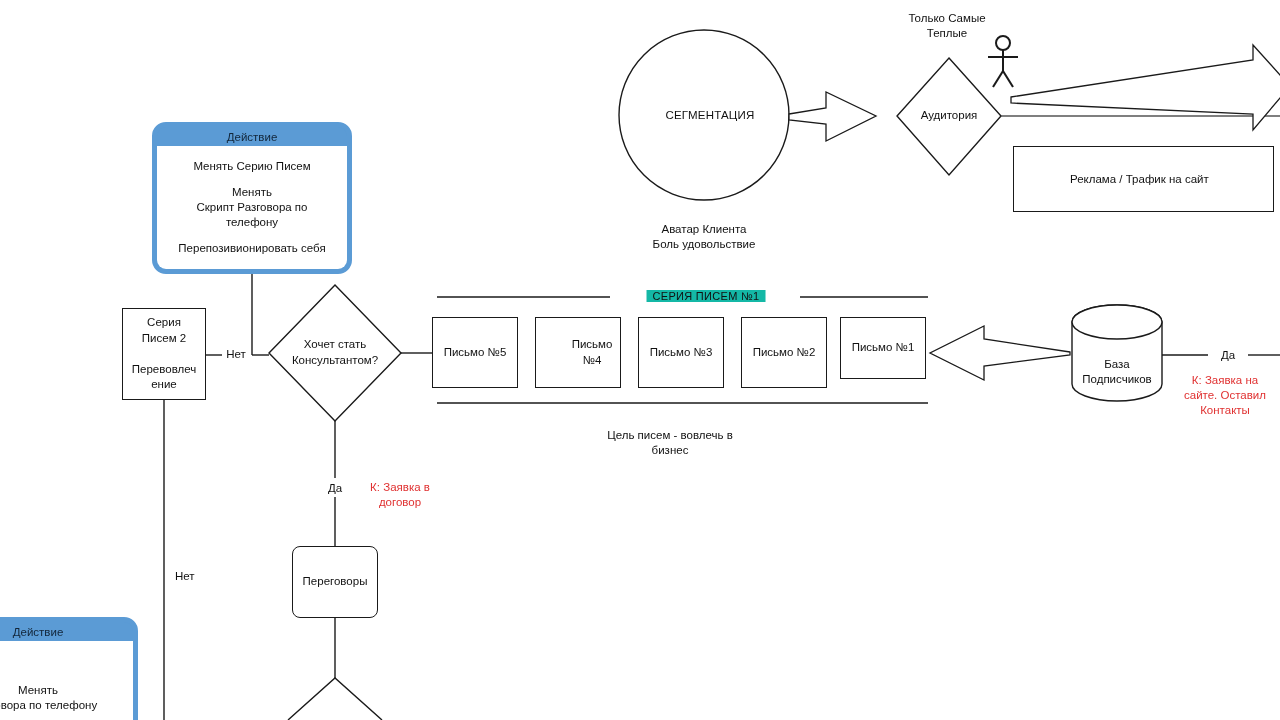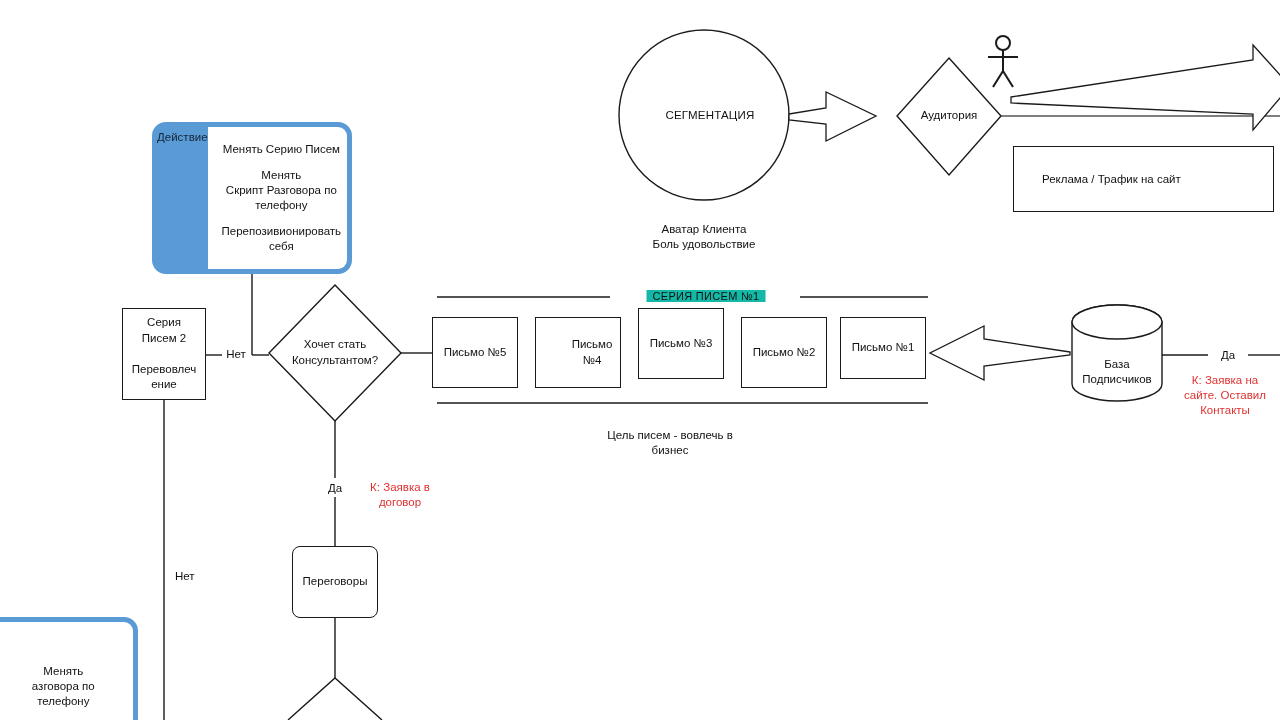--- a/index.html
+++ b/index.html
@@ -23,21 +23,21 @@
     text-align:center;
     font-size:11.5px;color:#111;line-height:1.35;
   }
 
   
   .action-card{
     border:5px solid #5b9bd5;
     border-radius:14px;
     background:#5b9bd5;
     overflow:hidden;
-    display:flex;flex-direction:row;
+    display:flex;flex-direction:column;
   }
   .action-head{
     height:19px;flex:0 0 19px;
     color:#12263a;font-size:11.5px;
     display:flex;align-items:center;justify-content:center;
     background:#5b9bd5;
   }
   .action-body{
     flex:1 1 auto;background:#ffffff;
     display:flex;flex-direction:column;justify-content:center;
@@ -65,21 +65,21 @@
     transform:translate(-50%,-50%);white-space:pre-line;
   }
   .series-title{
     position:absolute;font-size:11px;color:#111;text-align:center;
     transform:translateX(-50%);background:#14b8a6;padding:0 6px;letter-spacing:.3px;
   }
   .adbox{
     position:absolute;border:1.4px solid #1a1a1a;background:#fff;
     display:flex;align-items:center;
   }
-  .adbox span{font-size:11.5px;color:#111;margin-left:28px;}
+  .adbox span{font-size:11.5px;color:#111;margin-left:56px;}
 </style>
 </head>
 <body>
 
 <div id="canvas">
 
   <svg class="layer" viewBox="0 0 1280 720">
     <g fill="none" stroke="#1a1a1a" stroke-width="1.4">
 
       <circle cx="704" cy="115" r="85" fill="#ffffff"></circle>
@@ -158,20 +158,22 @@
       <div style="white-space:pre-line;">Менять
 азговора по телефону</div>
     </div>
   </div>
 
   <div class="circle-text" style="left:704px;top:115px;">СЕГМЕНТАЦИЯ</div>
   <div class="label center" style="left:704px;top:222px;width:260px;">Аватар Клиента
 Боль удовольствие</div>
 
   <div class="diamond-text" style="left:949px;top:116px;">Аудитория</div>
+  <div class="label center" style="left:947px;top:11px;width:180px;">Только Самые
+Теплые</div>
 
   <div class="adbox" style="left:1013px;top:146px;width:259px;height:64px;">
     <span>Реклама / Трафик на сайт</span>
   </div>
 
   <div class="node rect" style="left:122px;top:308px;width:84px;height:92px;flex-direction:column;">
     <div style="white-space:pre-line;">Серия
 Писем 2
 
 Перевовлеч
@@ -193,21 +195,21 @@
 Контакты</div>
 
   <div class="series-title" style="left:706px;top:290px;">СЕРИЯ ПИСЕМ №1</div>
 
   <div class="node rect" style="left:432px;top:317px;width:86px;height:71px;">
     <span>Письмо №5</span>
   </div>
   <div class="node rect" style="left:535px;top:317px;width:86px;height:71px;padding-left:28px;">
     <span>Письмо №4</span>
   </div>
-  <div class="node rect" style="left:638px;top:308px;width:86px;height:71px;">
+  <div class="node rect" style="left:638px;top:317px;width:86px;height:71px;">
     <span>Письмо №3</span>
   </div>
   <div class="node rect" style="left:741px;top:317px;width:86px;height:71px;">
     <span>Письмо №2</span>
   </div>
   <div class="node rect" style="left:840px;top:317px;width:86px;height:62px;">
     <span>Письмо №1</span>
   </div>
 
   <div class="label center" style="left:670px;top:428px;width:240px;">Цель писем - вовлечь в

